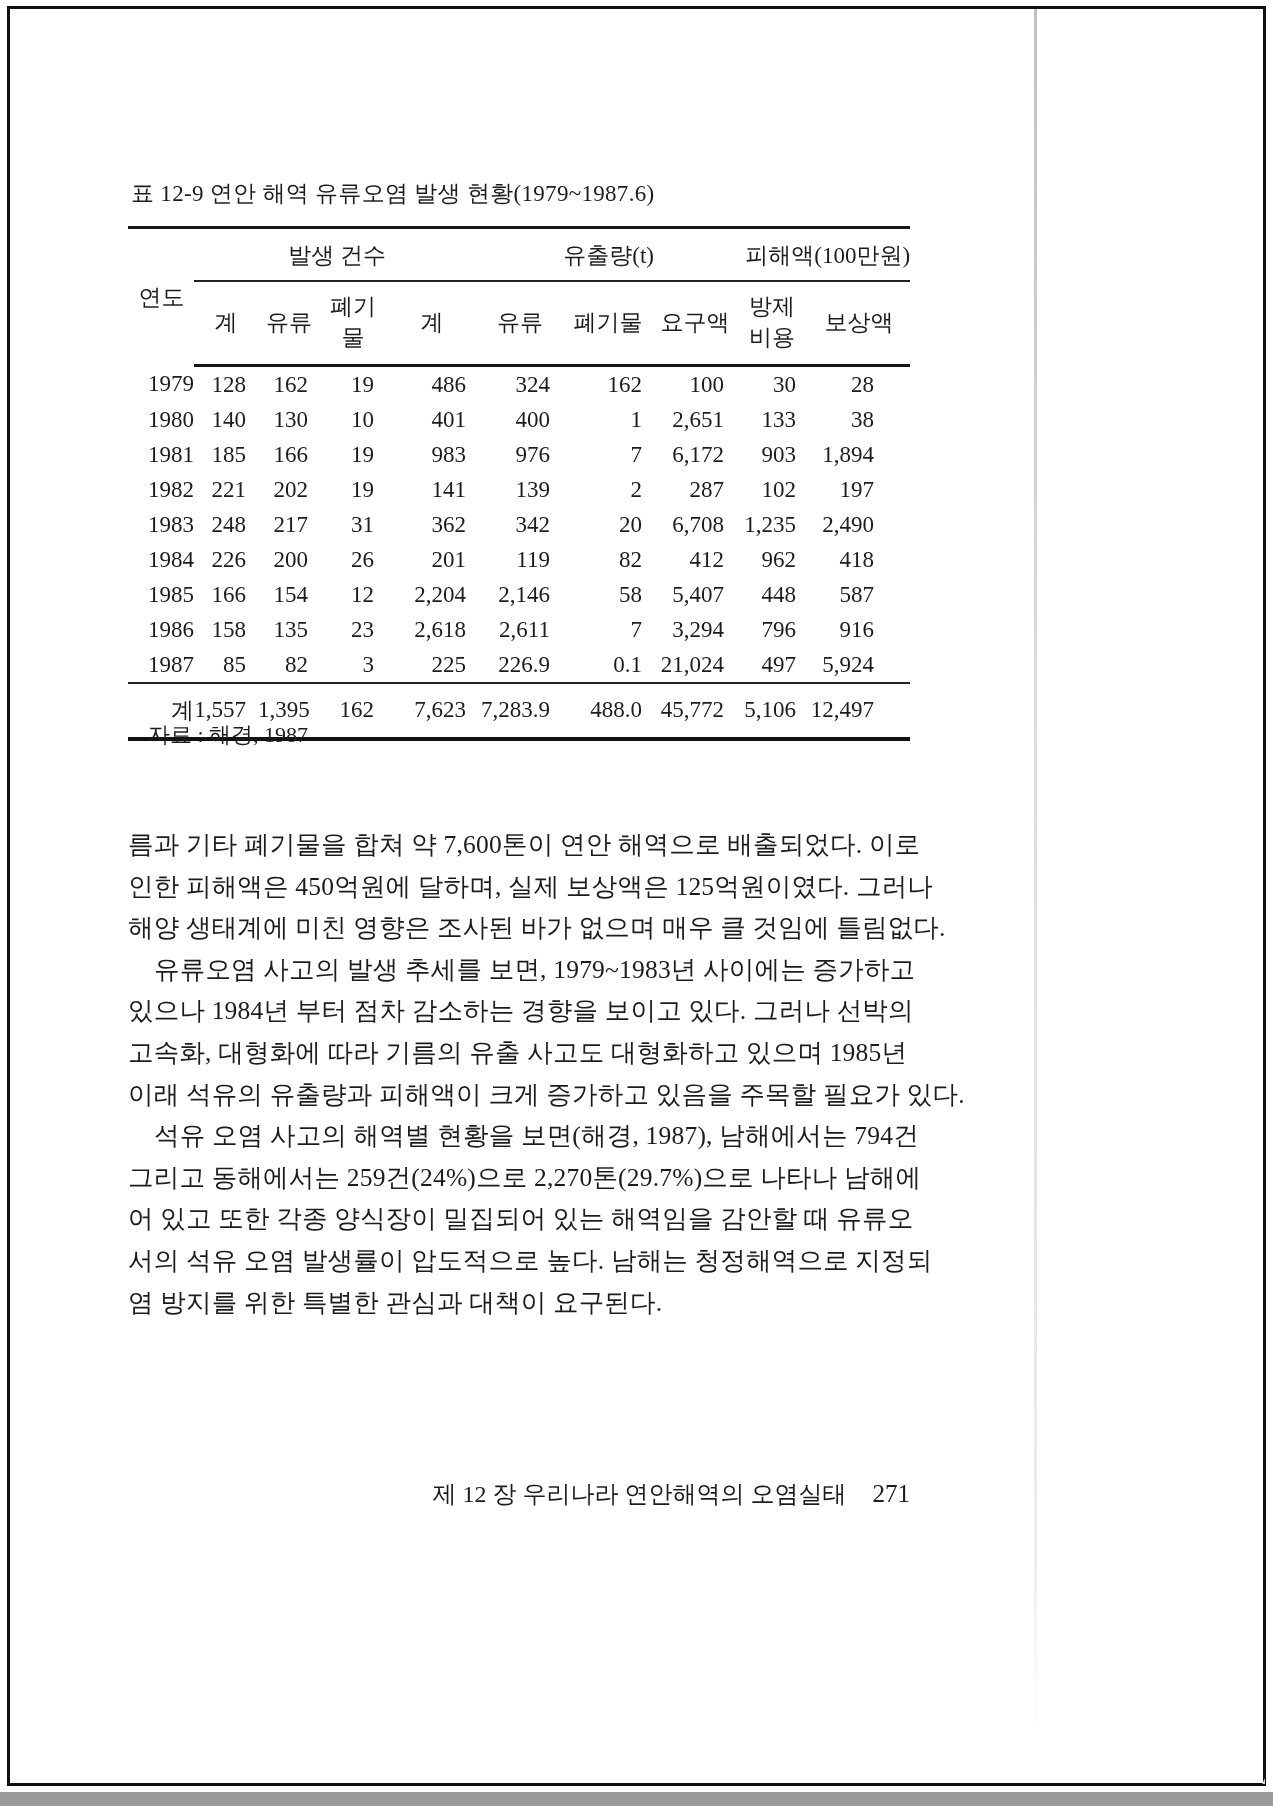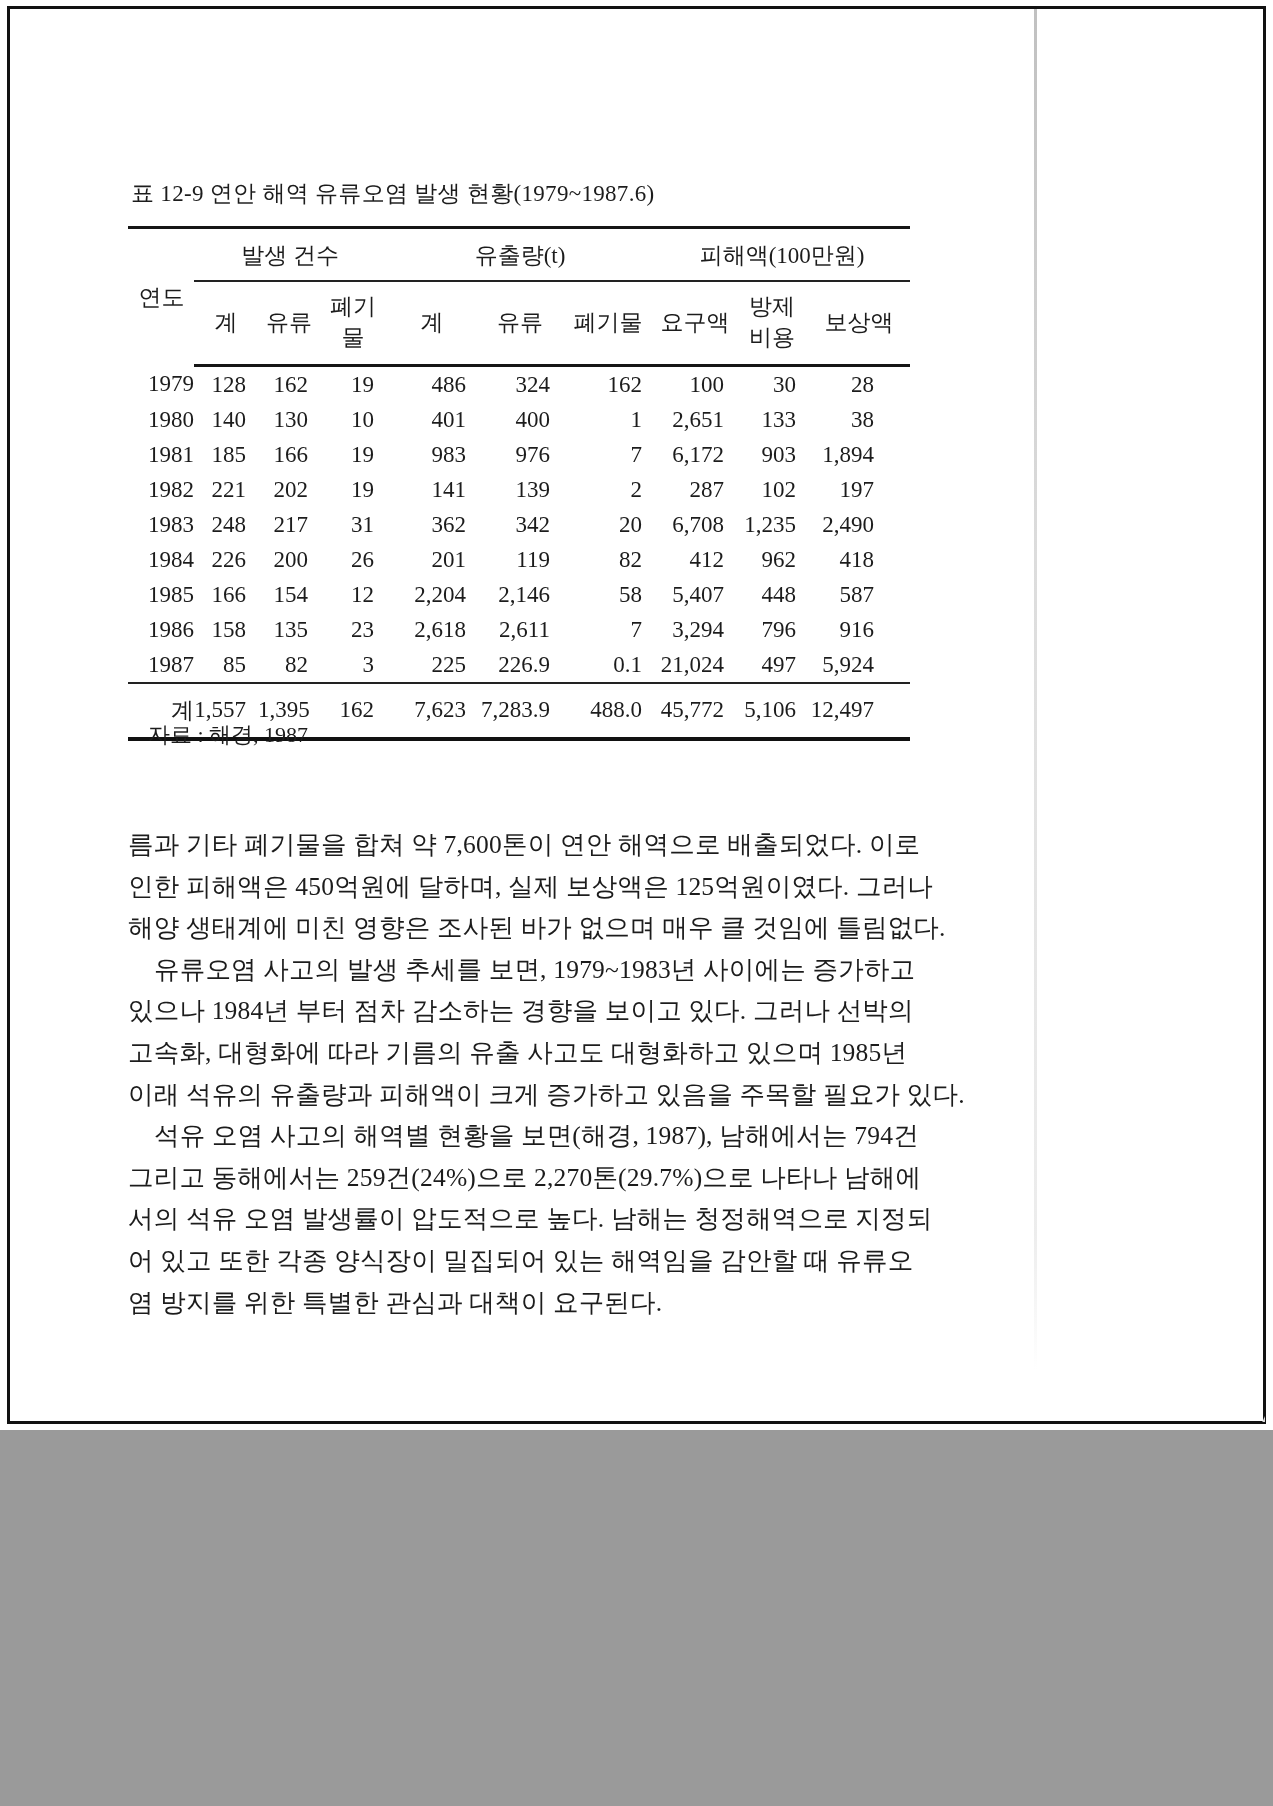--- a/index.html
+++ b/index.html
@@ -1,20 +1,20 @@
 <!DOCTYPE html>
 <html><head>
 <meta charset="utf-8">
 <style>
   * { box-sizing: border-box; }
   html, body { margin: 0; padding: 0; background: #9a9a9a; }
   .page {
     position: relative;
     width: 1273px;
-    height: 1430px;
+    height: 1792px;
     background: #ffffff;
     overflow: hidden;
     font-family: "Liberation Serif", "DejaVu Serif", serif;
     color: #1c1c1c;
   }
   .frame {
     position: absolute;
     left: 7px; top: 6px; right: 7px; bottom: 6px;
     border: 3px solid #111;
     pointer-events: none;
@@ -52,21 +52,21 @@
   .data-table th { font-weight: normal; }
   .data-table th.year-head {
     text-align: center;
     vertical-align: middle;
     padding-left: 2px;
     font-size: 23px;
   }
   .data-table th.group {
     border-bottom: 2px solid #222;
     padding: 11px 0 9px;
-    text-align: center;
+    text-align: right;
     font-size: 23px;
   }
   .data-table tr.subhead th {
     padding: 9px 4px 11px;
     text-align: center;
     border-bottom: 3px solid #161616;
     font-size: 23px;
   }
   .data-table td {
     padding: 4px 12px 4px 0;
@@ -293,21 +293,21 @@
   <div class="body-text">
       <div class="body-line">름과 기타 폐기물을 합쳐 약 7,600톤이 연안 해역으로 배출되었다. 이로</div>
       <div class="body-line">인한 피해액은 450억원에 달하며, 실제 보상액은 125억원이였다. 그러나</div>
       <div class="body-line">해양 생태계에 미친 영향은 조사된 바가 없으며 매우 클 것임에 틀림없다.</div>
       <div class="body-line indent">유류오염 사고의 발생 추세를 보면, 1979~1983년 사이에는 증가하고</div>
       <div class="body-line">있으나 1984년 부터 점차 감소하는 경향을 보이고 있다. 그러나 선박의</div>
       <div class="body-line">고속화, 대형화에 따라 기름의 유출 사고도 대형화하고 있으며 1985년</div>
       <div class="body-line">이래 석유의 유출량과 피해액이 크게 증가하고 있음을 주목할 필요가 있다.</div>
       <div class="body-line indent">석유 오염 사고의 해역별 현황을 보면(해경, 1987), 남해에서는 794건</div>
       <div class="body-line">그리고 동해에서는 259건(24%)으로 2,270톤(29.7%)으로 나타나 남해에</div>
+      <div class="body-line">어 있고 또한 각종 양식장이 밀집되어 있는 해역임을 감안할 때 유류오</div>
       <div class="body-line">서의 석유 오염 발생률이 압도적으로 높다. 남해는 청정해역으로 지정되</div>
-      <div class="body-line">어 있고 또한 각종 양식장이 밀집되어 있는 해역임을 감안할 때 유류오</div>
       <div class="body-line">염 방지를 위한 특별한 관심과 대책이 요구된다.</div>
     </div>
 
   <div class="page-footer">
     <span>제 12 장   우리나라 연안해역의 오염실태</span><span class="page-number">271</span>
   </div>
 </div>
 
 </body></html>

